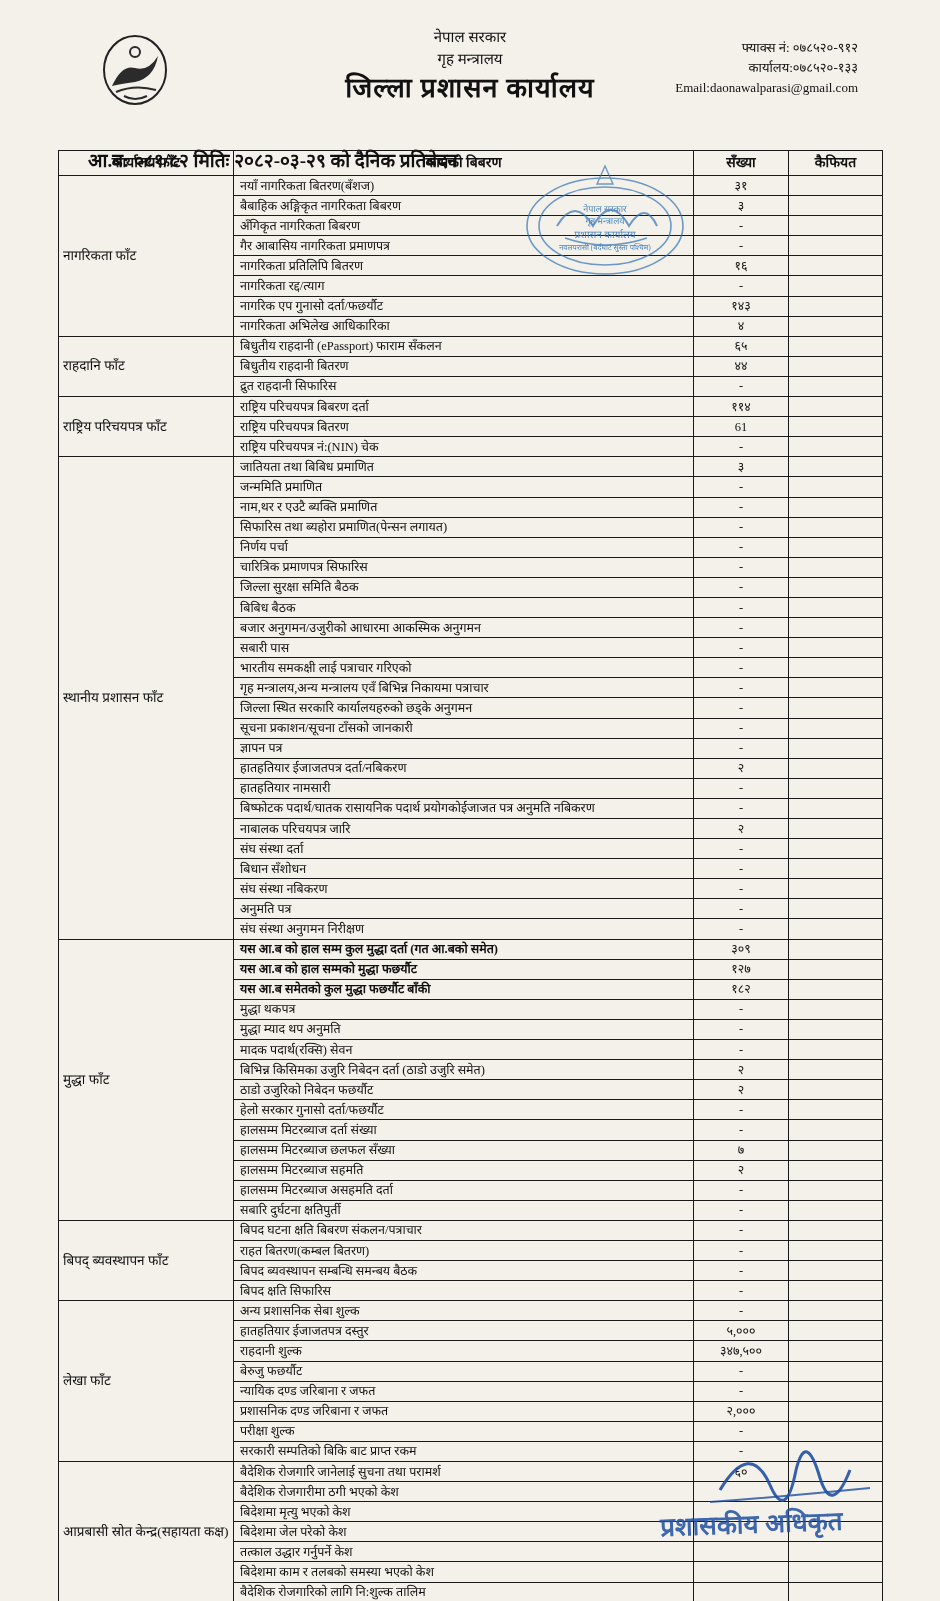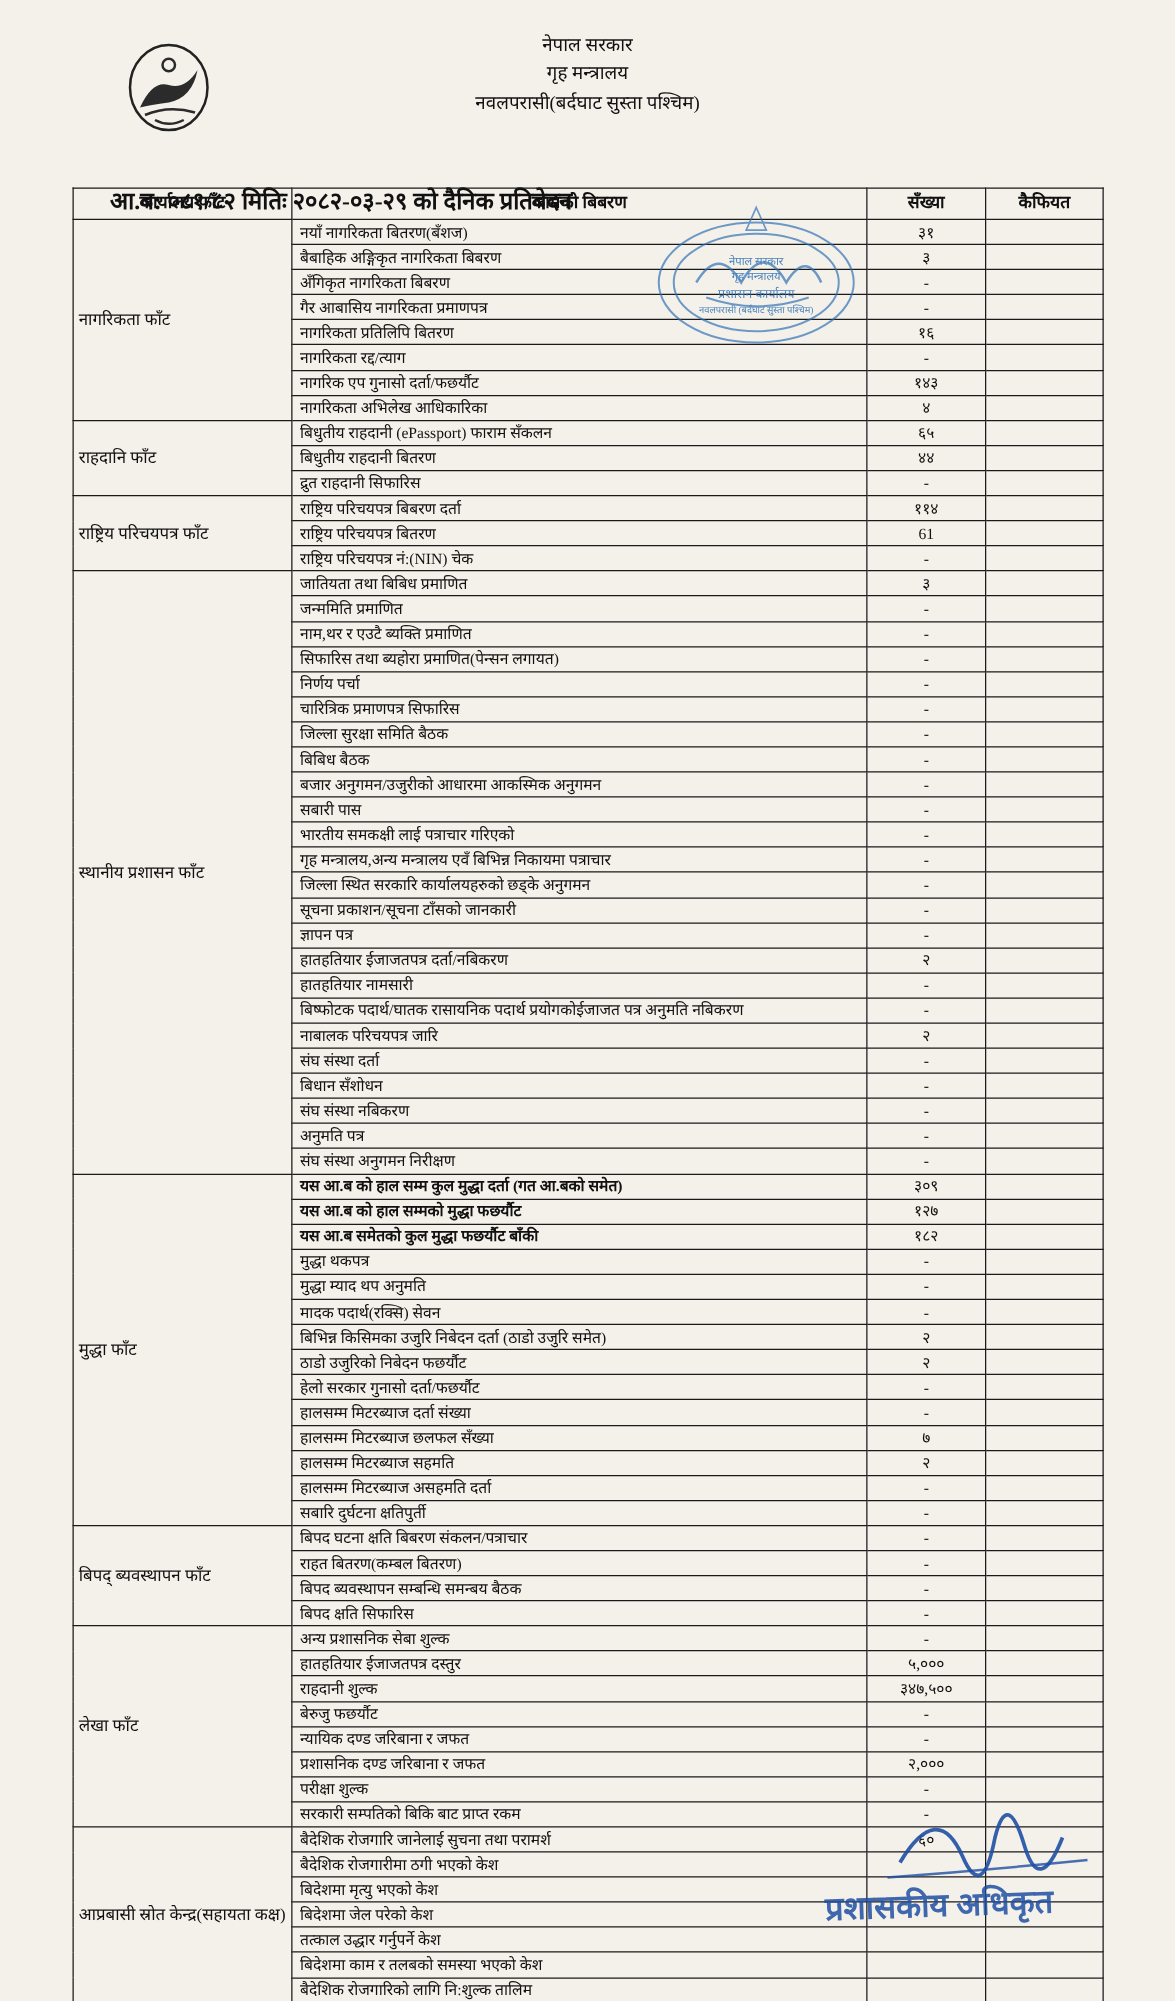--- a/index.html
+++ b/index.html
@@ -113,23 +113,28 @@
         <path d="M10 52 Q20 30 33 34 Q46 38 56 22 Q52 44 33 48 Q18 50 10 52 Z" fill="#2b2b2b"></path>
         <path d="M14 58 Q33 50 54 56" stroke="#2b2b2b" stroke-width="2" fill="none"></path>
         <circle cx="33" cy="18" r="5" fill="none" stroke="#2b2b2b" stroke-width="2"></circle>
         <path d="M22 62 Q33 68 45 62" stroke="#2b2b2b" stroke-width="2" fill="none"></path>
       </svg>
     </div>
 
     <div class="head-center">
       <div class="gov">नेपाल सरकार</div>
       <div class="min">गृह मन्त्रालय</div>
-      <div class="district">नवलपरासी(बर्दघाट सुस्ता पश्चिम)</div>
+      <div class="office-title">जिल्ला प्रशासन कार्यालय</div>
     </div>
 
+    <div class="head-right">
+      <div>फ्याक्स नं: ०७८५२०-९१२</div>
+      <div>कार्यालय:०७८५२०-१३३</div>
+      <div>Email:daonawalparasi@gmail.com</div>
+    </div>
 
     <div class="fiscal">आ.ब: ०८१/८२ मितिः २०८२-०३-२९ को दैनिक प्रतिबेदन</div>
   </div>
 
   <table>
     <colgroup>
         <col class="c1">
         <col class="c2">
         <col class="c3">
         <col class="c4">

